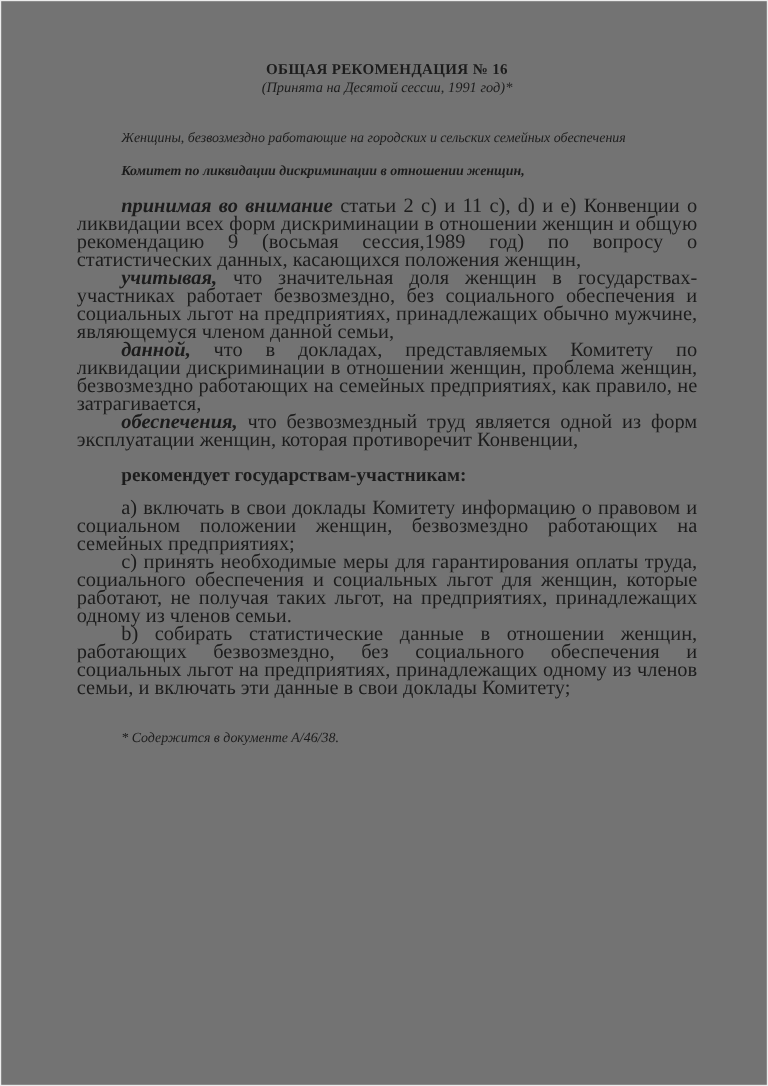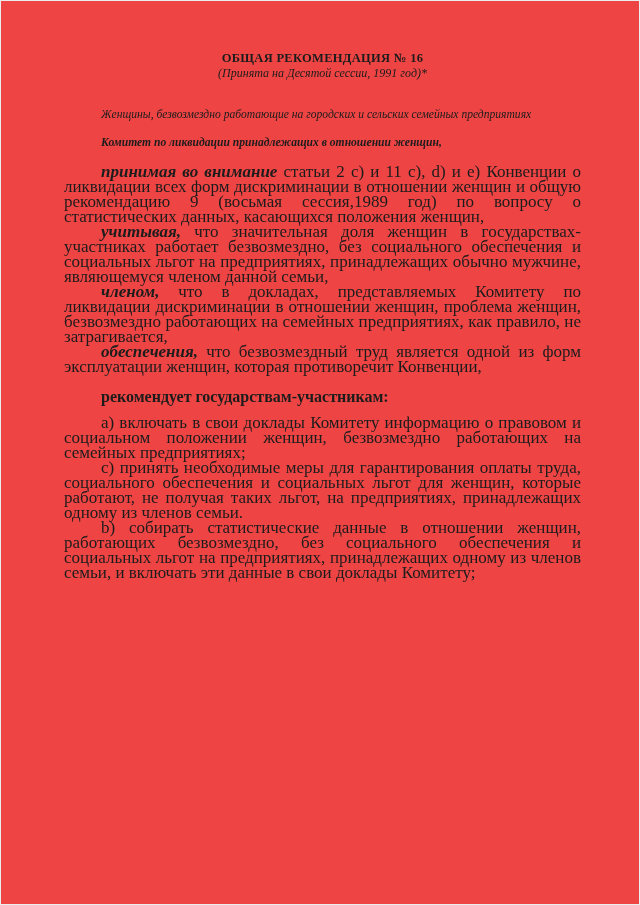--- a/index.html
+++ b/index.html
@@ -4,21 +4,21 @@
 <style>
   html, body {
     margin: 0;
     padding: 0;
     background: #ffffff;
   }
   .page {
     position: relative;
     width: 640px;
     height: 905px;
-    background: #ef4444;
+    background: #737373;
     box-sizing: border-box;
     border: 1px solid #ececec;
     font-family: "Liberation Serif", serif;
     color: #1c1c1c;
     overflow: hidden;
   }
   .content {
     position: absolute;
     left: 63px;
     top: 50px;
@@ -83,33 +83,34 @@
 </style>
 </head>
 <body>
 
 <div class="page">
   <div class="content">
 
     <div class="doc-title">ОБЩАЯ РЕКОМЕНДАЦИЯ № 16</div>
     <div class="doc-subtitle">(Принята на Десятой сессии, 1991 год)*</div>
 
-    <p class="subject-line">Женщины, безвозмездно работающие на городских и сельских семейных предприятиях</p>
+    <p class="subject-line">Женщины, безвозмездно работающие на городских и сельских семейных обеспечения</p>
 
-    <p class="committee-line">Комитет по ликвидации принадлежащих в отношении женщин,</p>
+    <p class="committee-line">Комитет по ликвидации дискриминации в отношении женщин,</p>
 
     <p class="para first"><span class="lead">принимая во внимание</span><span> статьи 2 с) и 11 с), d) и е) Конвенции о ликвидации всех форм дискриминации в отношении женщин и общую рекомендацию 9 (восьмая сессия,1989 год) по вопросу о статистических данных, касающихся положения женщин,</span></p>
 
     <p class="para"><span class="lead">учитывая,</span><span> что значительная доля женщин в государствах-участниках работает безвозмездно, без социального обеспечения и социальных льгот на предприятиях, принадлежащих обычно мужчине, являющемуся членом данной семьи,</span></p>
 
-    <p class="para"><span class="lead">членом,</span><span> что в докладах, представляемых Комитету по ликвидации дискриминации в отношении женщин, проблема женщин, безвозмездно работающих на семейных предприятиях, как правило, не затрагивается,</span></p>
+    <p class="para"><span class="lead">данной,</span><span> что в докладах, представляемых Комитету по ликвидации дискриминации в отношении женщин, проблема женщин, безвозмездно работающих на семейных предприятиях, как правило, не затрагивается,</span></p>
 
     <p class="para"><span class="lead">обеспечения,</span><span> что безвозмездный труд является одной из форм эксплуатации женщин, которая противоречит Конвенции,</span></p>
 
     <p class="recommends-line">рекомендует государствам-участникам:</p>
 
     <p class="para">a) включать в свои доклады Комитету информацию о правовом и социальном положении женщин, безвозмездно работающих на семейных предприятиях;</p>
     <p class="para">c) принять необходимые меры для гарантирования оплаты труда, социального обеспечения и социальных льгот для женщин, которые работают, не получая таких льгот, на предприятиях, принадлежащих одному из членов семьи.</p>
     <p class="para">b) собирать статистические данные в отношении женщин, работающих безвозмездно, без социального обеспечения и социальных льгот на предприятиях, принадлежащих одному из членов семьи, и включать эти данные в свои доклады Комитету;</p>
 
+    <p class="footnote">* Содержится в документе A/46/38.</p>
 
   </div>
 </div>
 
 </body></html>

